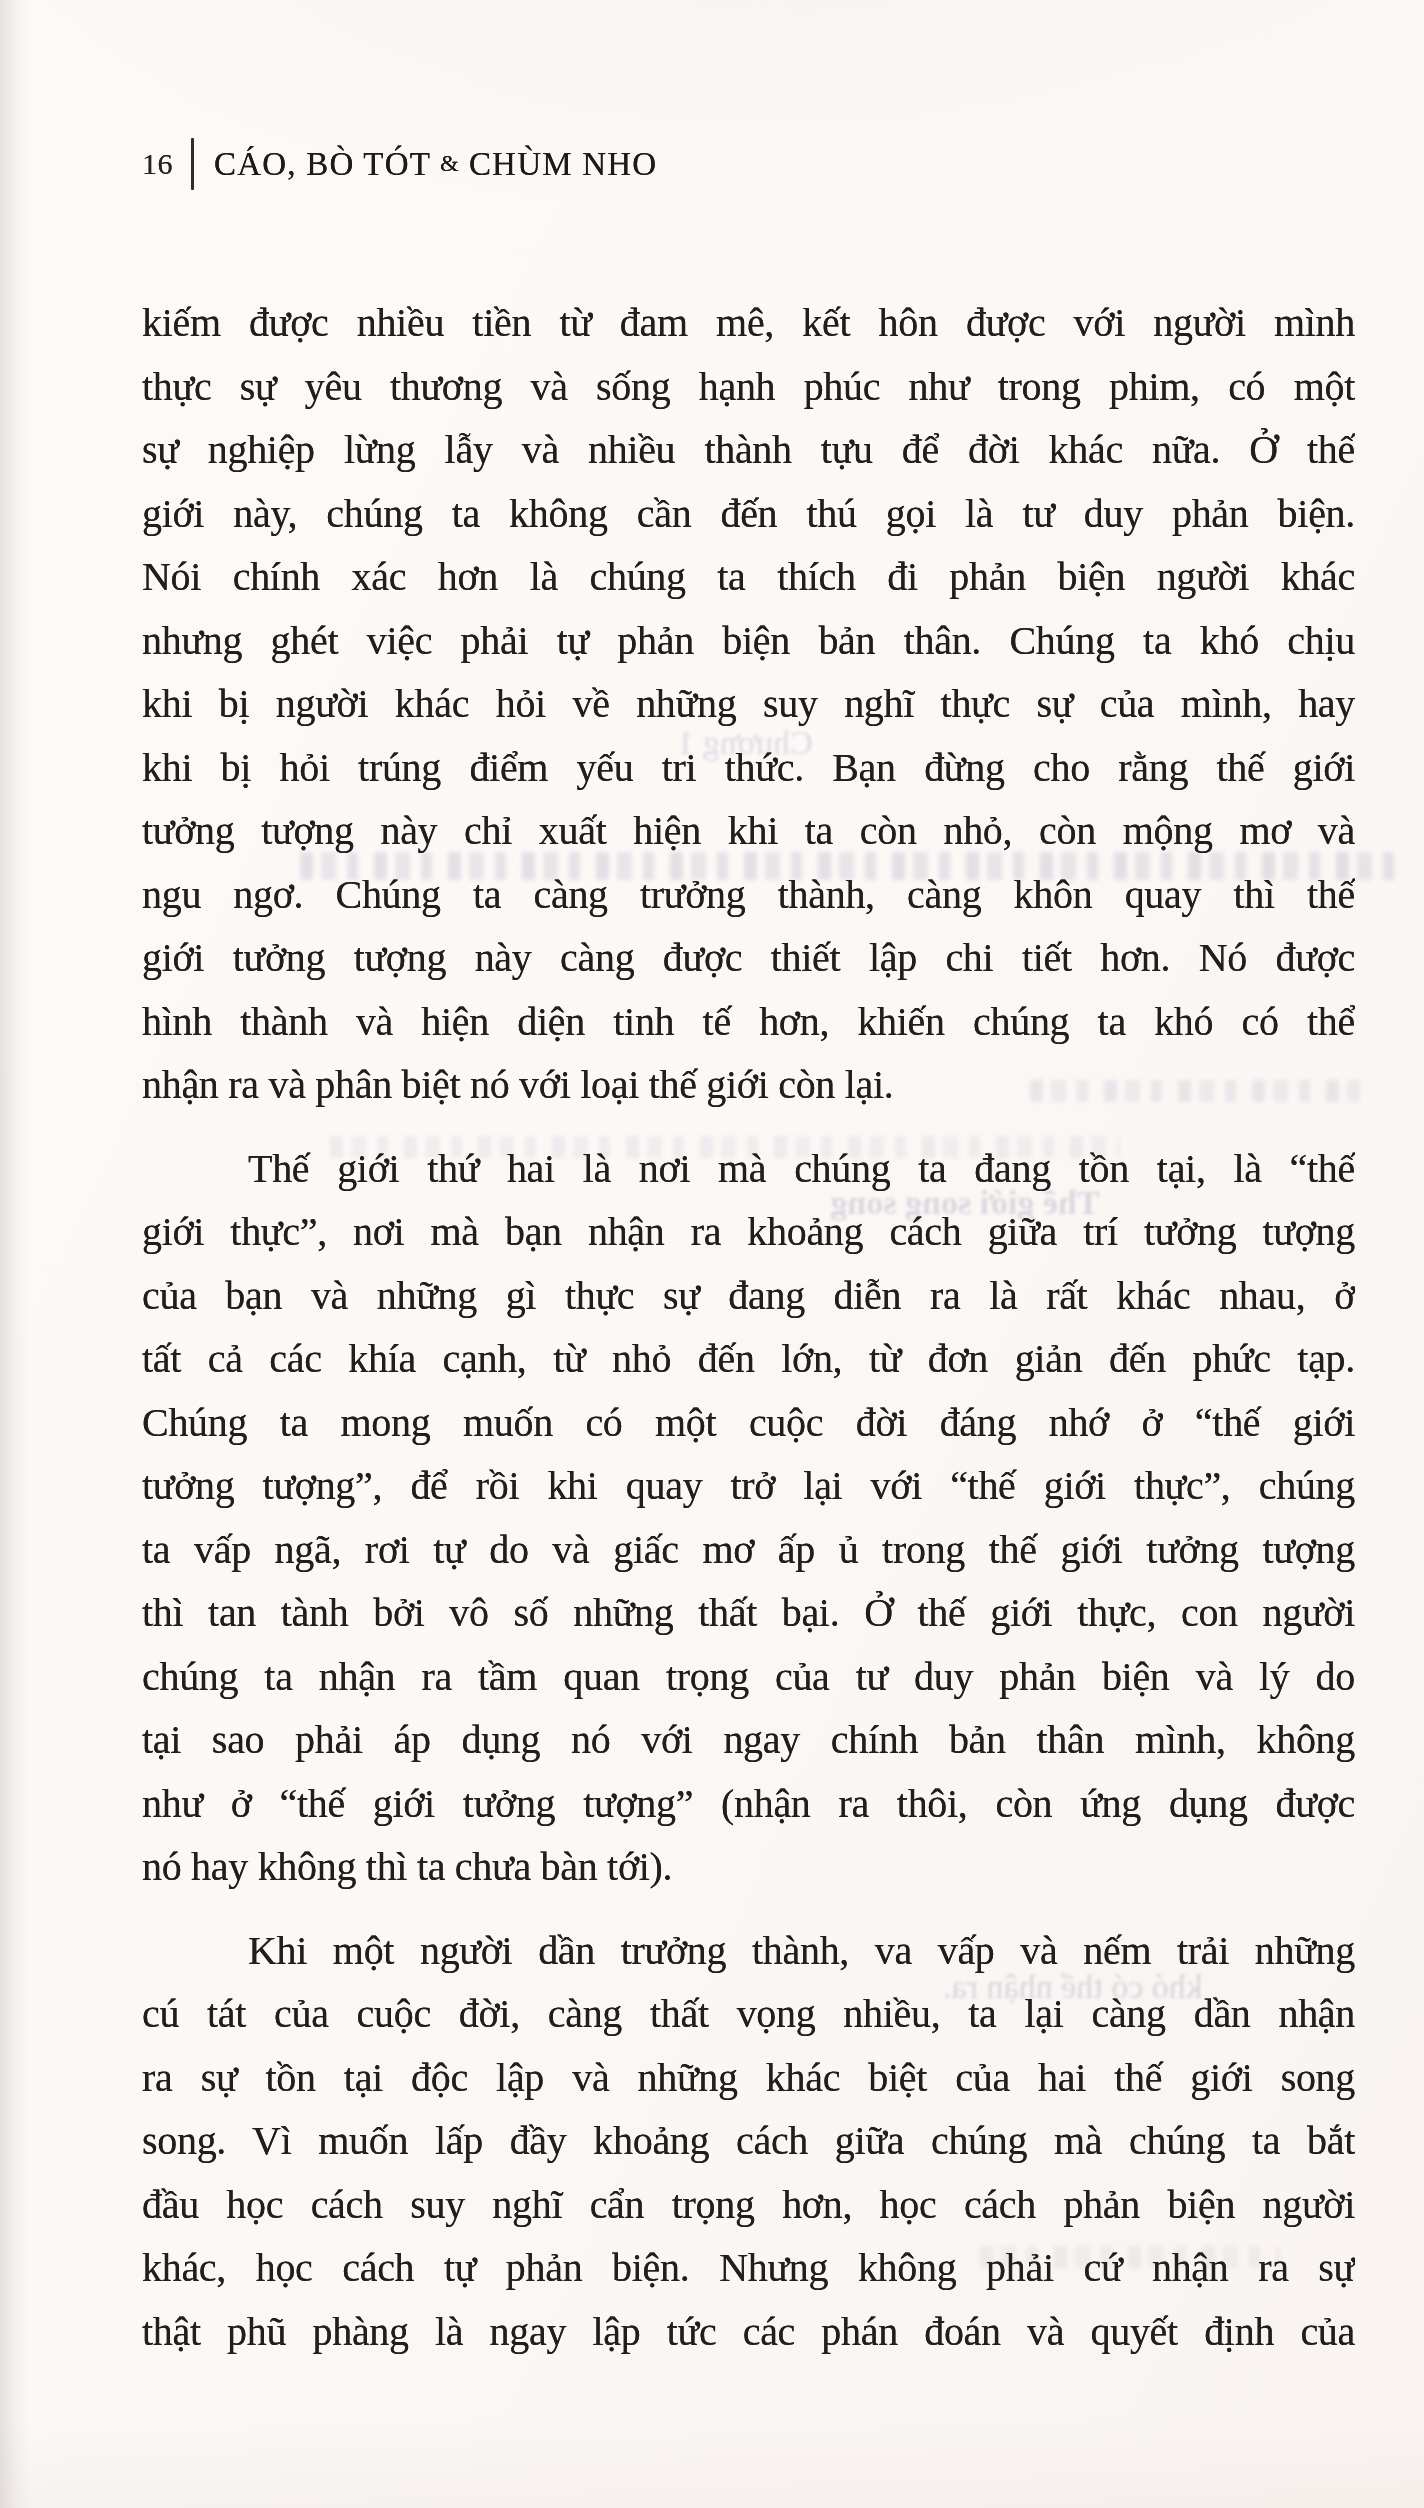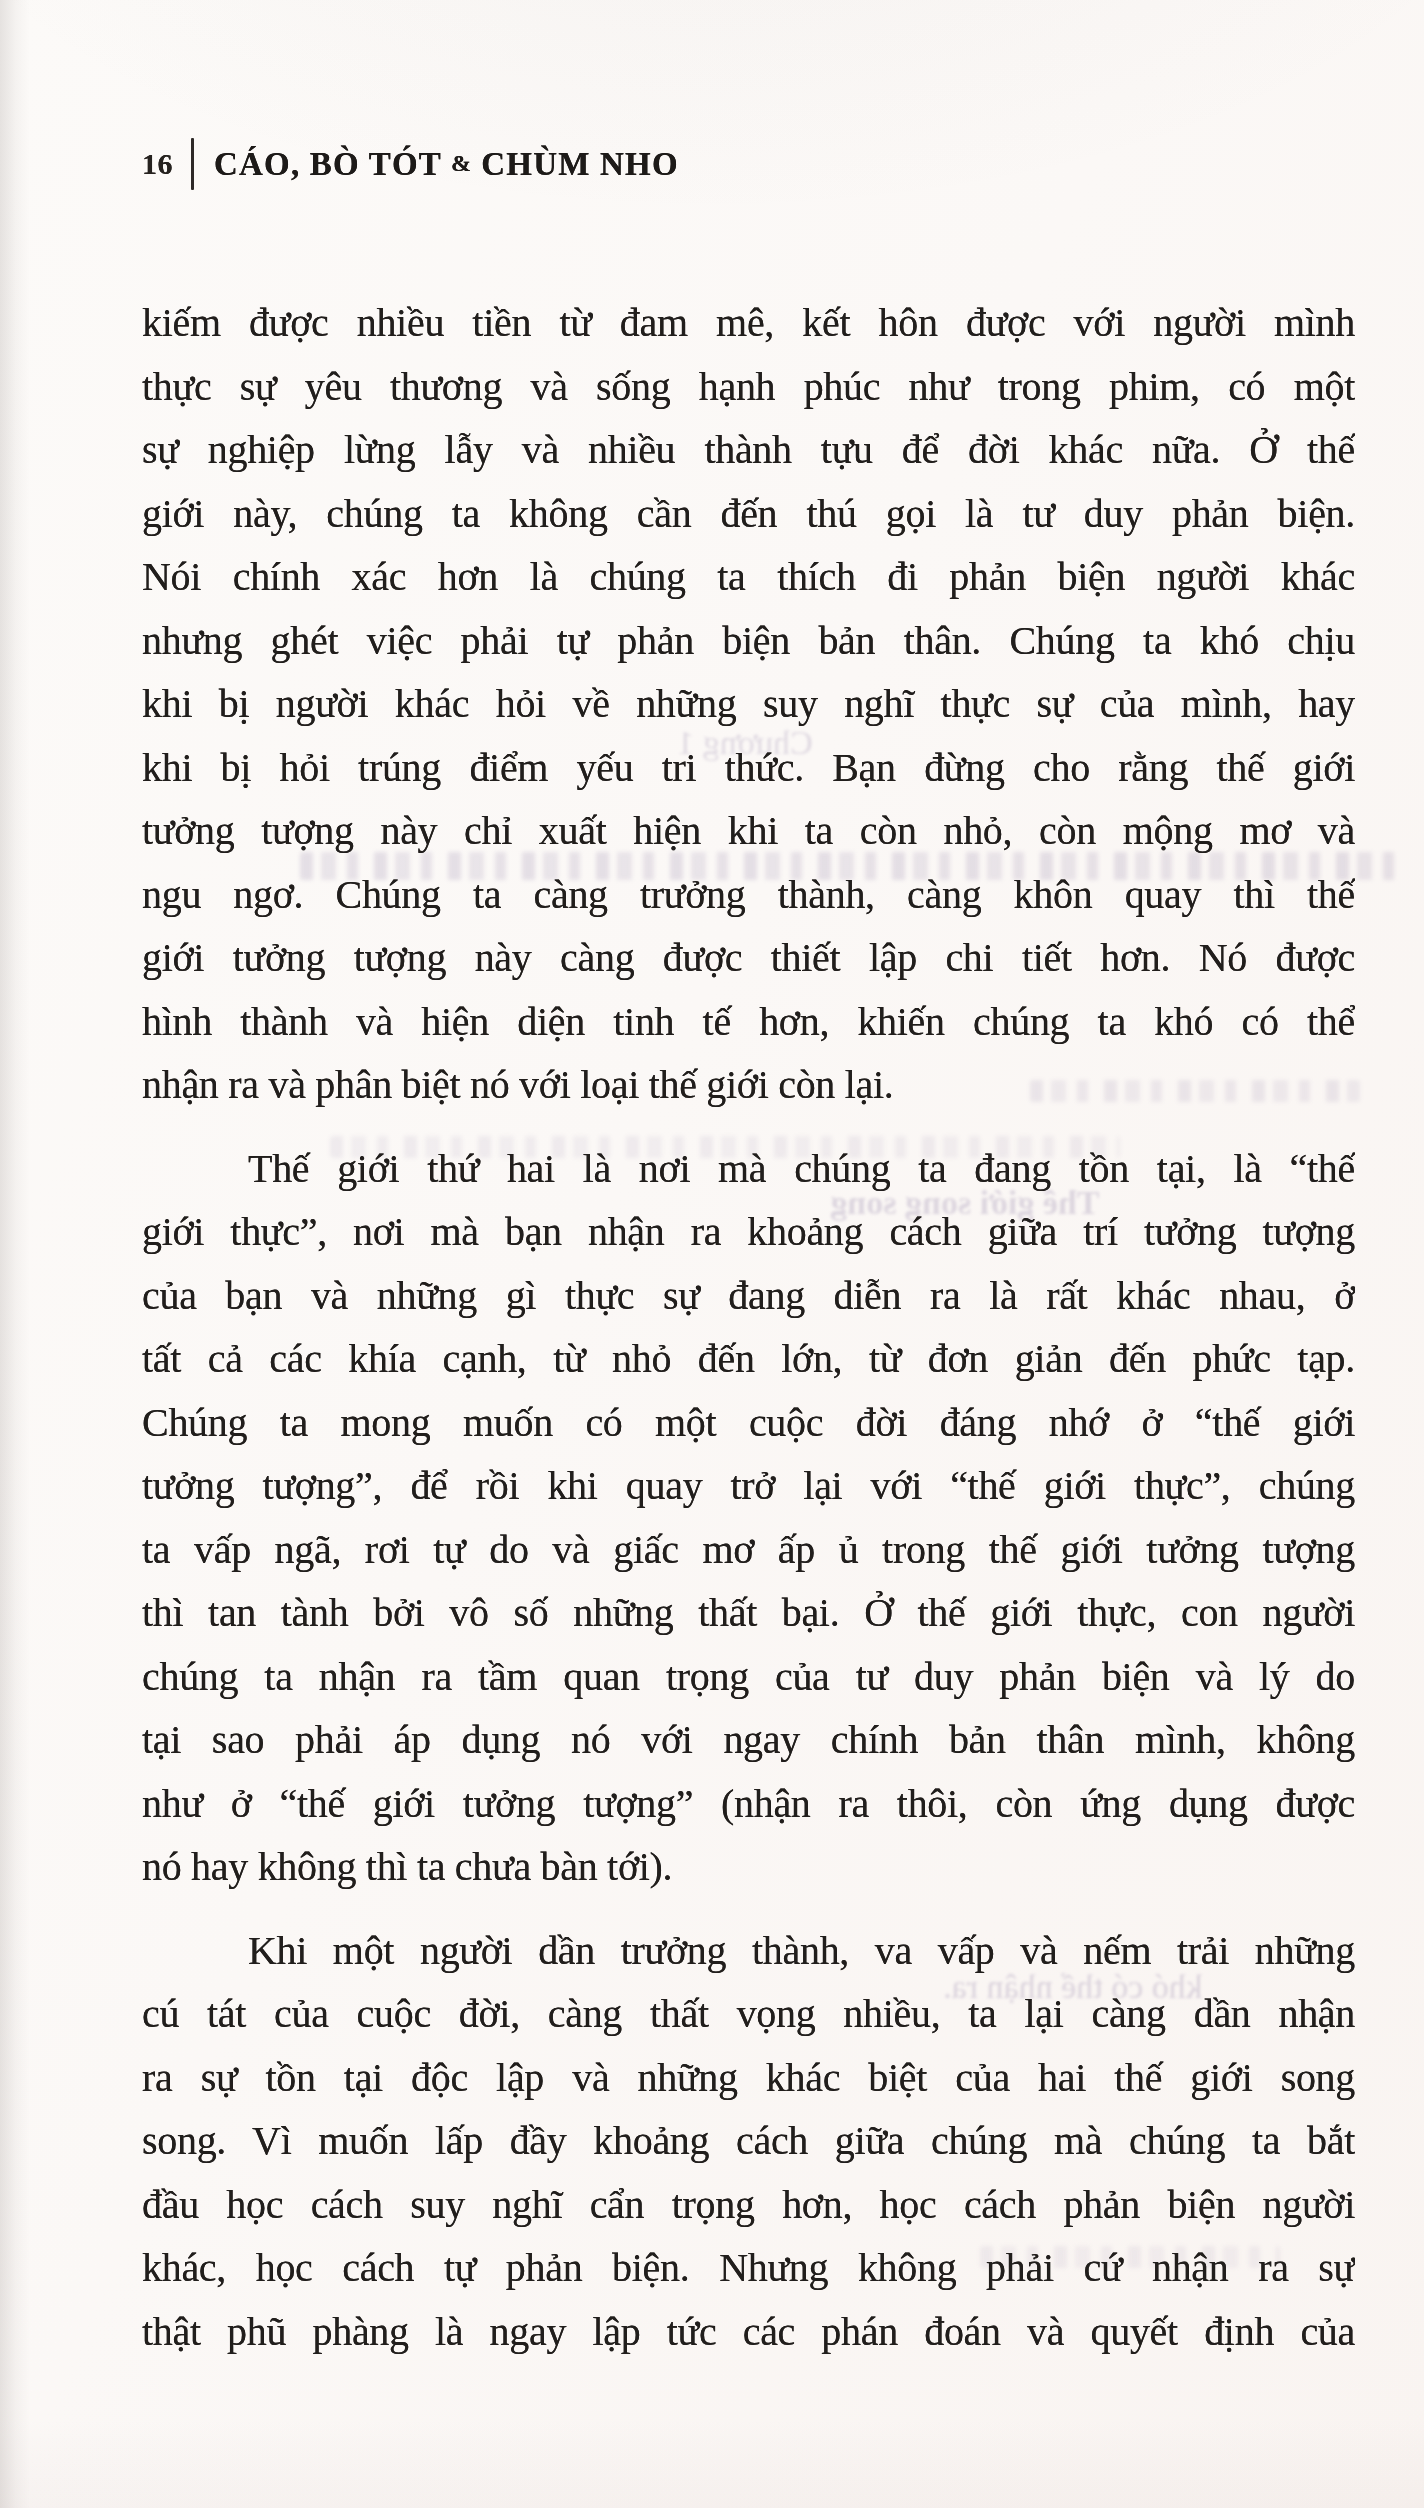--- a/index.html
+++ b/index.html
@@ -19,28 +19,27 @@
       linear-gradient(0deg,rgba(170,140,140,.06),rgba(170,140,140,0) 90px),
       radial-gradient(1200px 600px at 50% -200px,rgba(120,110,110,.05),rgba(120,110,110,0) 70%);
   }
   .header{
     position:absolute;left:142px;top:138px;
     display:flex;align-items:center;
   }
   .page-number{
     font-size:30px;letter-spacing:.5px;color:#26221f;
     text-shadow:0 0 .5px currentColor;
-    font-weight:bold;
   }
   .header-divider{
     width:3px;height:52px;background:#2e2a28;
     margin-left:18px;margin-right:20px;border-radius:1px;
   }
   .book-title{
-    margin:0;font-size:33px;font-weight:700;letter-spacing:1.2px;
+    margin:0;font-size:33px;font-weight:400;letter-spacing:1.2px;
     color:#1d1a18;text-shadow:0 0 .5px currentColor;
     display:flex;align-items:center;white-space:nowrap;
   }
   .book-title .amp{font-size:24px;margin:0 9px;position:relative;top:-1px;}
   .body{
     position:absolute;left:142px;top:291px;width:1213px;
     font-size:40px;letter-spacing:-.3px;
     text-shadow:0 0 .55px rgba(25,22,20,.9);
   }
   .para{margin:0;}

